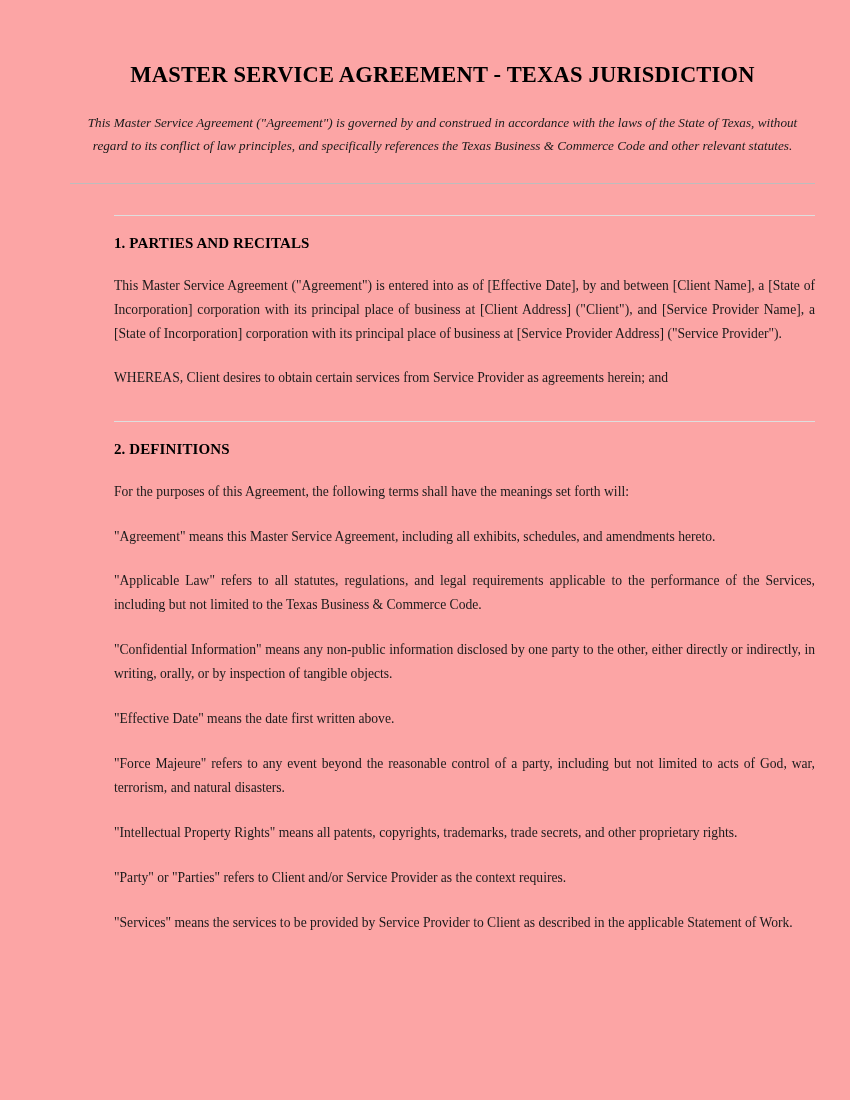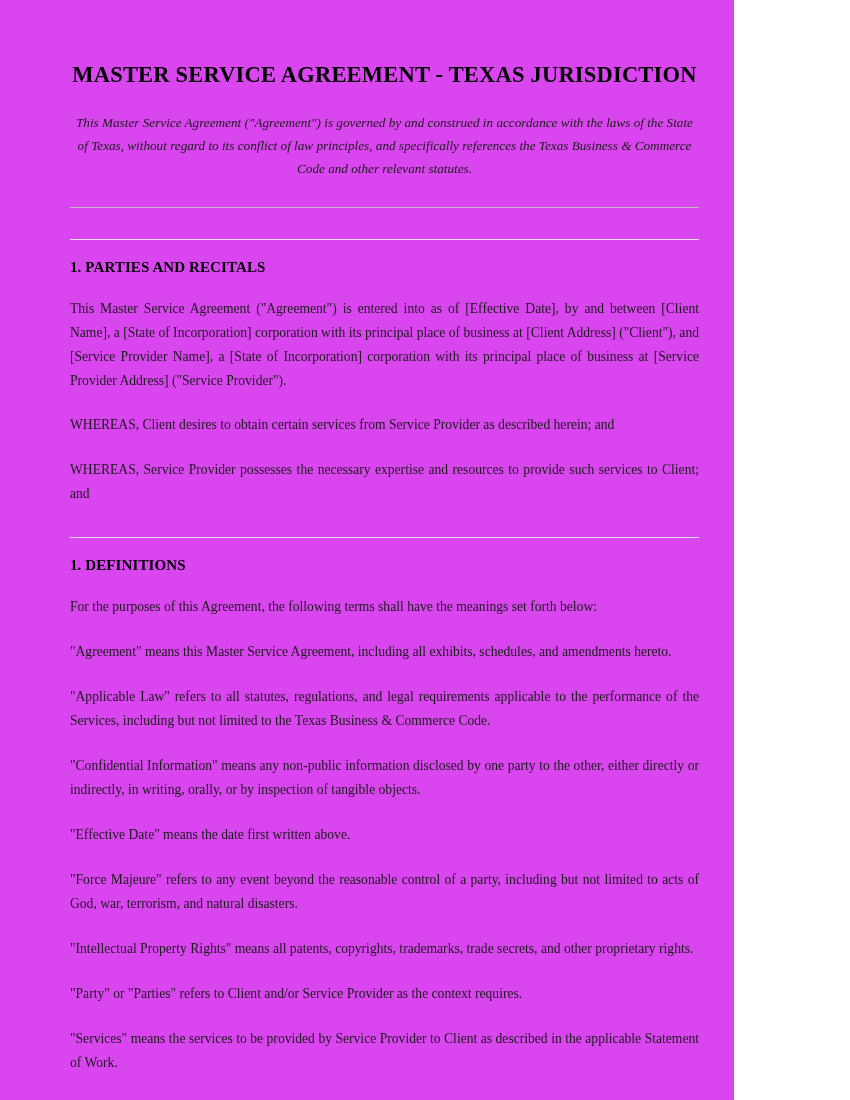--- a/index.html
+++ b/index.html
@@ -8,25 +8,25 @@
     background: #ffffff;
   }
   body {
     width: 850px;
     min-height: 1100px;
     font-family: "Liberation Serif", "DejaVu Serif", serif;
     color: #1a1a1a;
     -webkit-font-smoothing: antialiased;
   }
   .page {
-    width: 734px;
+    width: 850px;
     min-height: 1100px;
     box-sizing: border-box;
     padding: 44px 35px 0 70px;
-    background: #d946ef;
+    background: #fca5a5;
     overflow: hidden;
   }
   .doc-title {
     font-size: 22.5px;
     font-weight: bold;
     text-align: center;
     letter-spacing: 0.2px;
     margin: 16px 0 0 0;
     line-height: 1.3;
     color: #000000;
@@ -46,20 +46,21 @@
     height: 0;
   }
   .rule-section {
     border: 0;
     border-top: 1px solid #dedede;
     margin: 0;
     height: 0;
   }
   .section {
     margin-top: 31px;
+    margin-left: 44px;
   }
   .section-heading {
     font-size: 15px;
     font-weight: bold;
     color: #000000;
     margin: 17px 0 0 0;
     line-height: 1.35;
     letter-spacing: 0.1px;
   }
   .para {
@@ -82,27 +83,26 @@
 
   <p class="doc-subtitle">This Master Service Agreement ("Agreement") is governed by and construed in accordance with the laws of the State of Texas, without regard to its conflict of law principles, and specifically references the Texas Business &amp; Commerce Code and other relevant statutes.</p>
 
   <hr class="rule-header">
 
   <div id="sections-container">
       <div class="section">
         <hr class="rule-section">
         <h2 class="section-heading">1. PARTIES AND RECITALS</h2>
         <p class="para">This Master Service Agreement ("Agreement") is entered into as of [Effective Date], by and between [Client Name], a [State of Incorporation] corporation with its principal place of business at [Client Address] ("Client"), and [Service Provider Name], a [State of Incorporation] corporation with its principal place of business at [Service Provider Address] ("Service Provider").</p>
-        <p class="para">WHEREAS, Client desires to obtain certain services from Service Provider as described herein; and</p>
-        <p class="para">WHEREAS, Service Provider possesses the necessary expertise and resources to provide such services to Client; and</p>
+        <p class="para">WHEREAS, Client desires to obtain certain services from Service Provider as agreements herein; and</p>
       </div>
       <div class="section">
         <hr class="rule-section">
-        <h2 class="section-heading">1. DEFINITIONS</h2>
-        <p class="para">For the purposes of this Agreement, the following terms shall have the meanings set forth below:</p>
+        <h2 class="section-heading">2. DEFINITIONS</h2>
+        <p class="para">For the purposes of this Agreement, the following terms shall have the meanings set forth will:</p>
         <p class="para">"Agreement" means this Master Service Agreement, including all exhibits, schedules, and amendments hereto.</p>
         <p class="para">"Applicable Law" refers to all statutes, regulations, and legal requirements applicable to the performance of the Services, including but not limited to the Texas Business &amp; Commerce Code.</p>
         <p class="para">"Confidential Information" means any non-public information disclosed by one party to the other, either directly or indirectly, in writing, orally, or by inspection of tangible objects.</p>
         <p class="para">"Effective Date" means the date first written above.</p>
         <p class="para">"Force Majeure" refers to any event beyond the reasonable control of a party, including but not limited to acts of God, war, terrorism, and natural disasters.</p>
         <p class="para">"Intellectual Property Rights" means all patents, copyrights, trademarks, trade secrets, and other proprietary rights.</p>
         <p class="para">"Party" or "Parties" refers to Client and/or Service Provider as the context requires.</p>
         <p class="para">"Services" means the services to be provided by Service Provider to Client as described in the applicable Statement of Work.</p>
       </div>
     </div>

